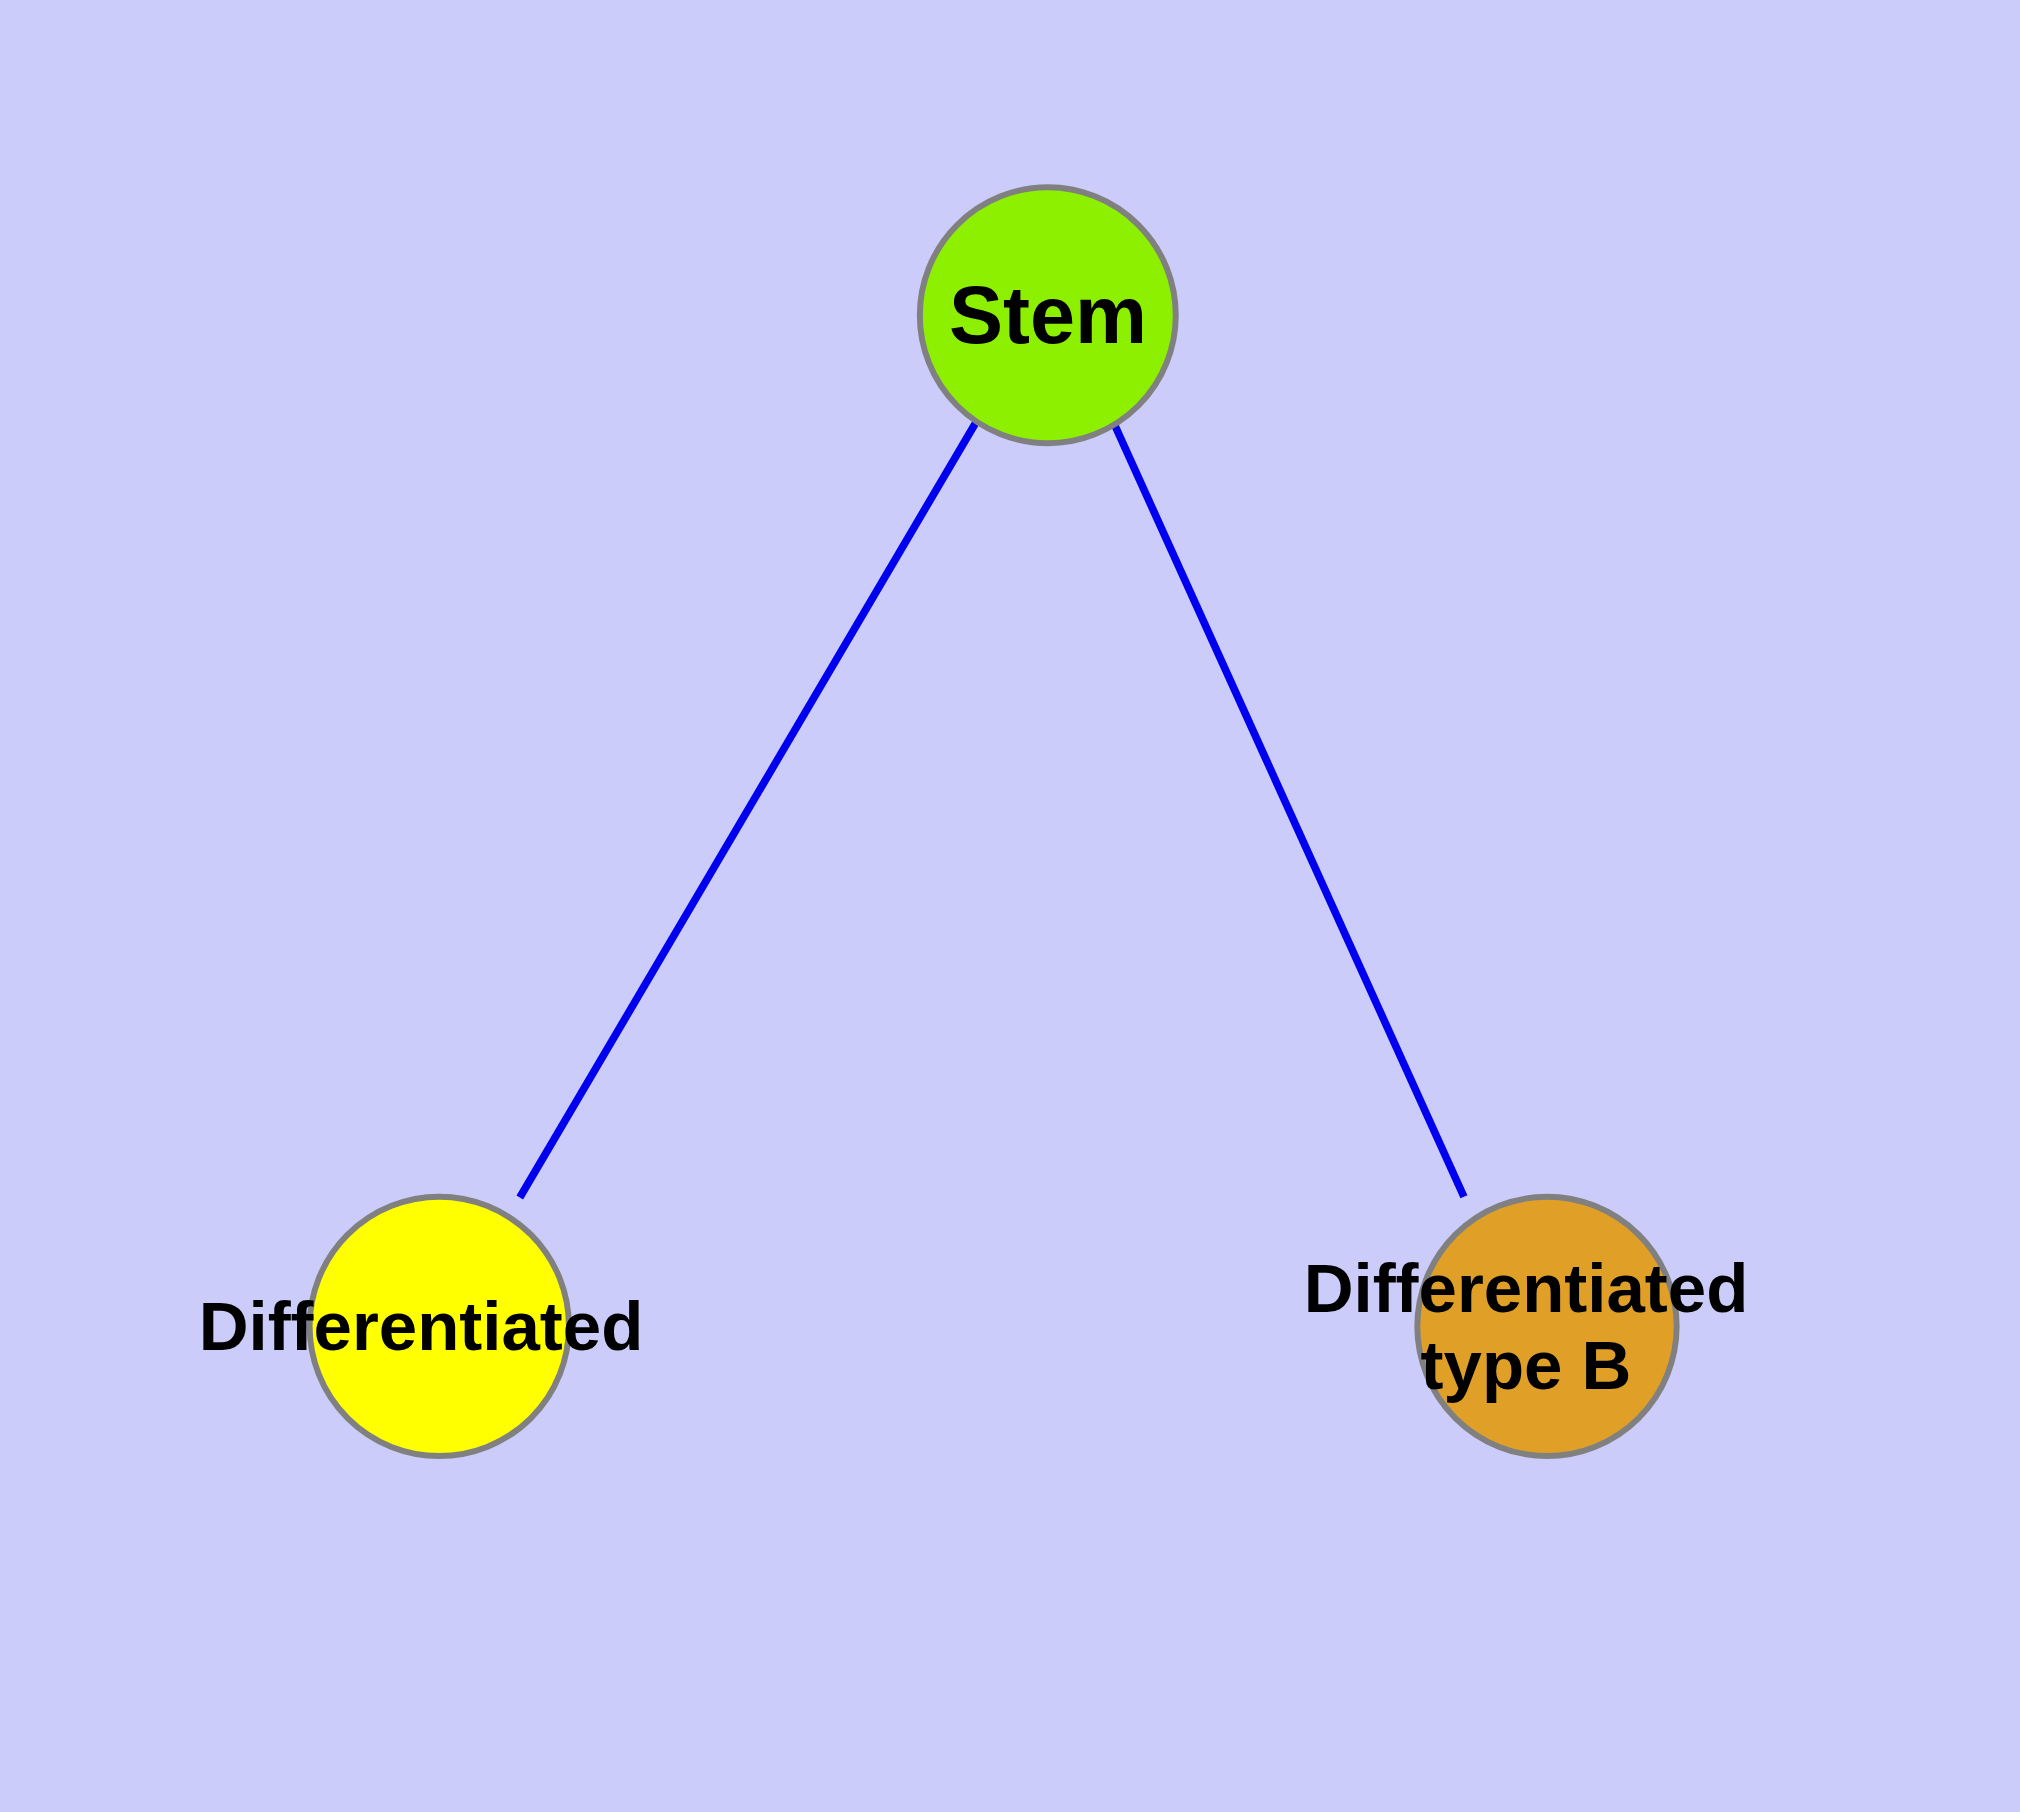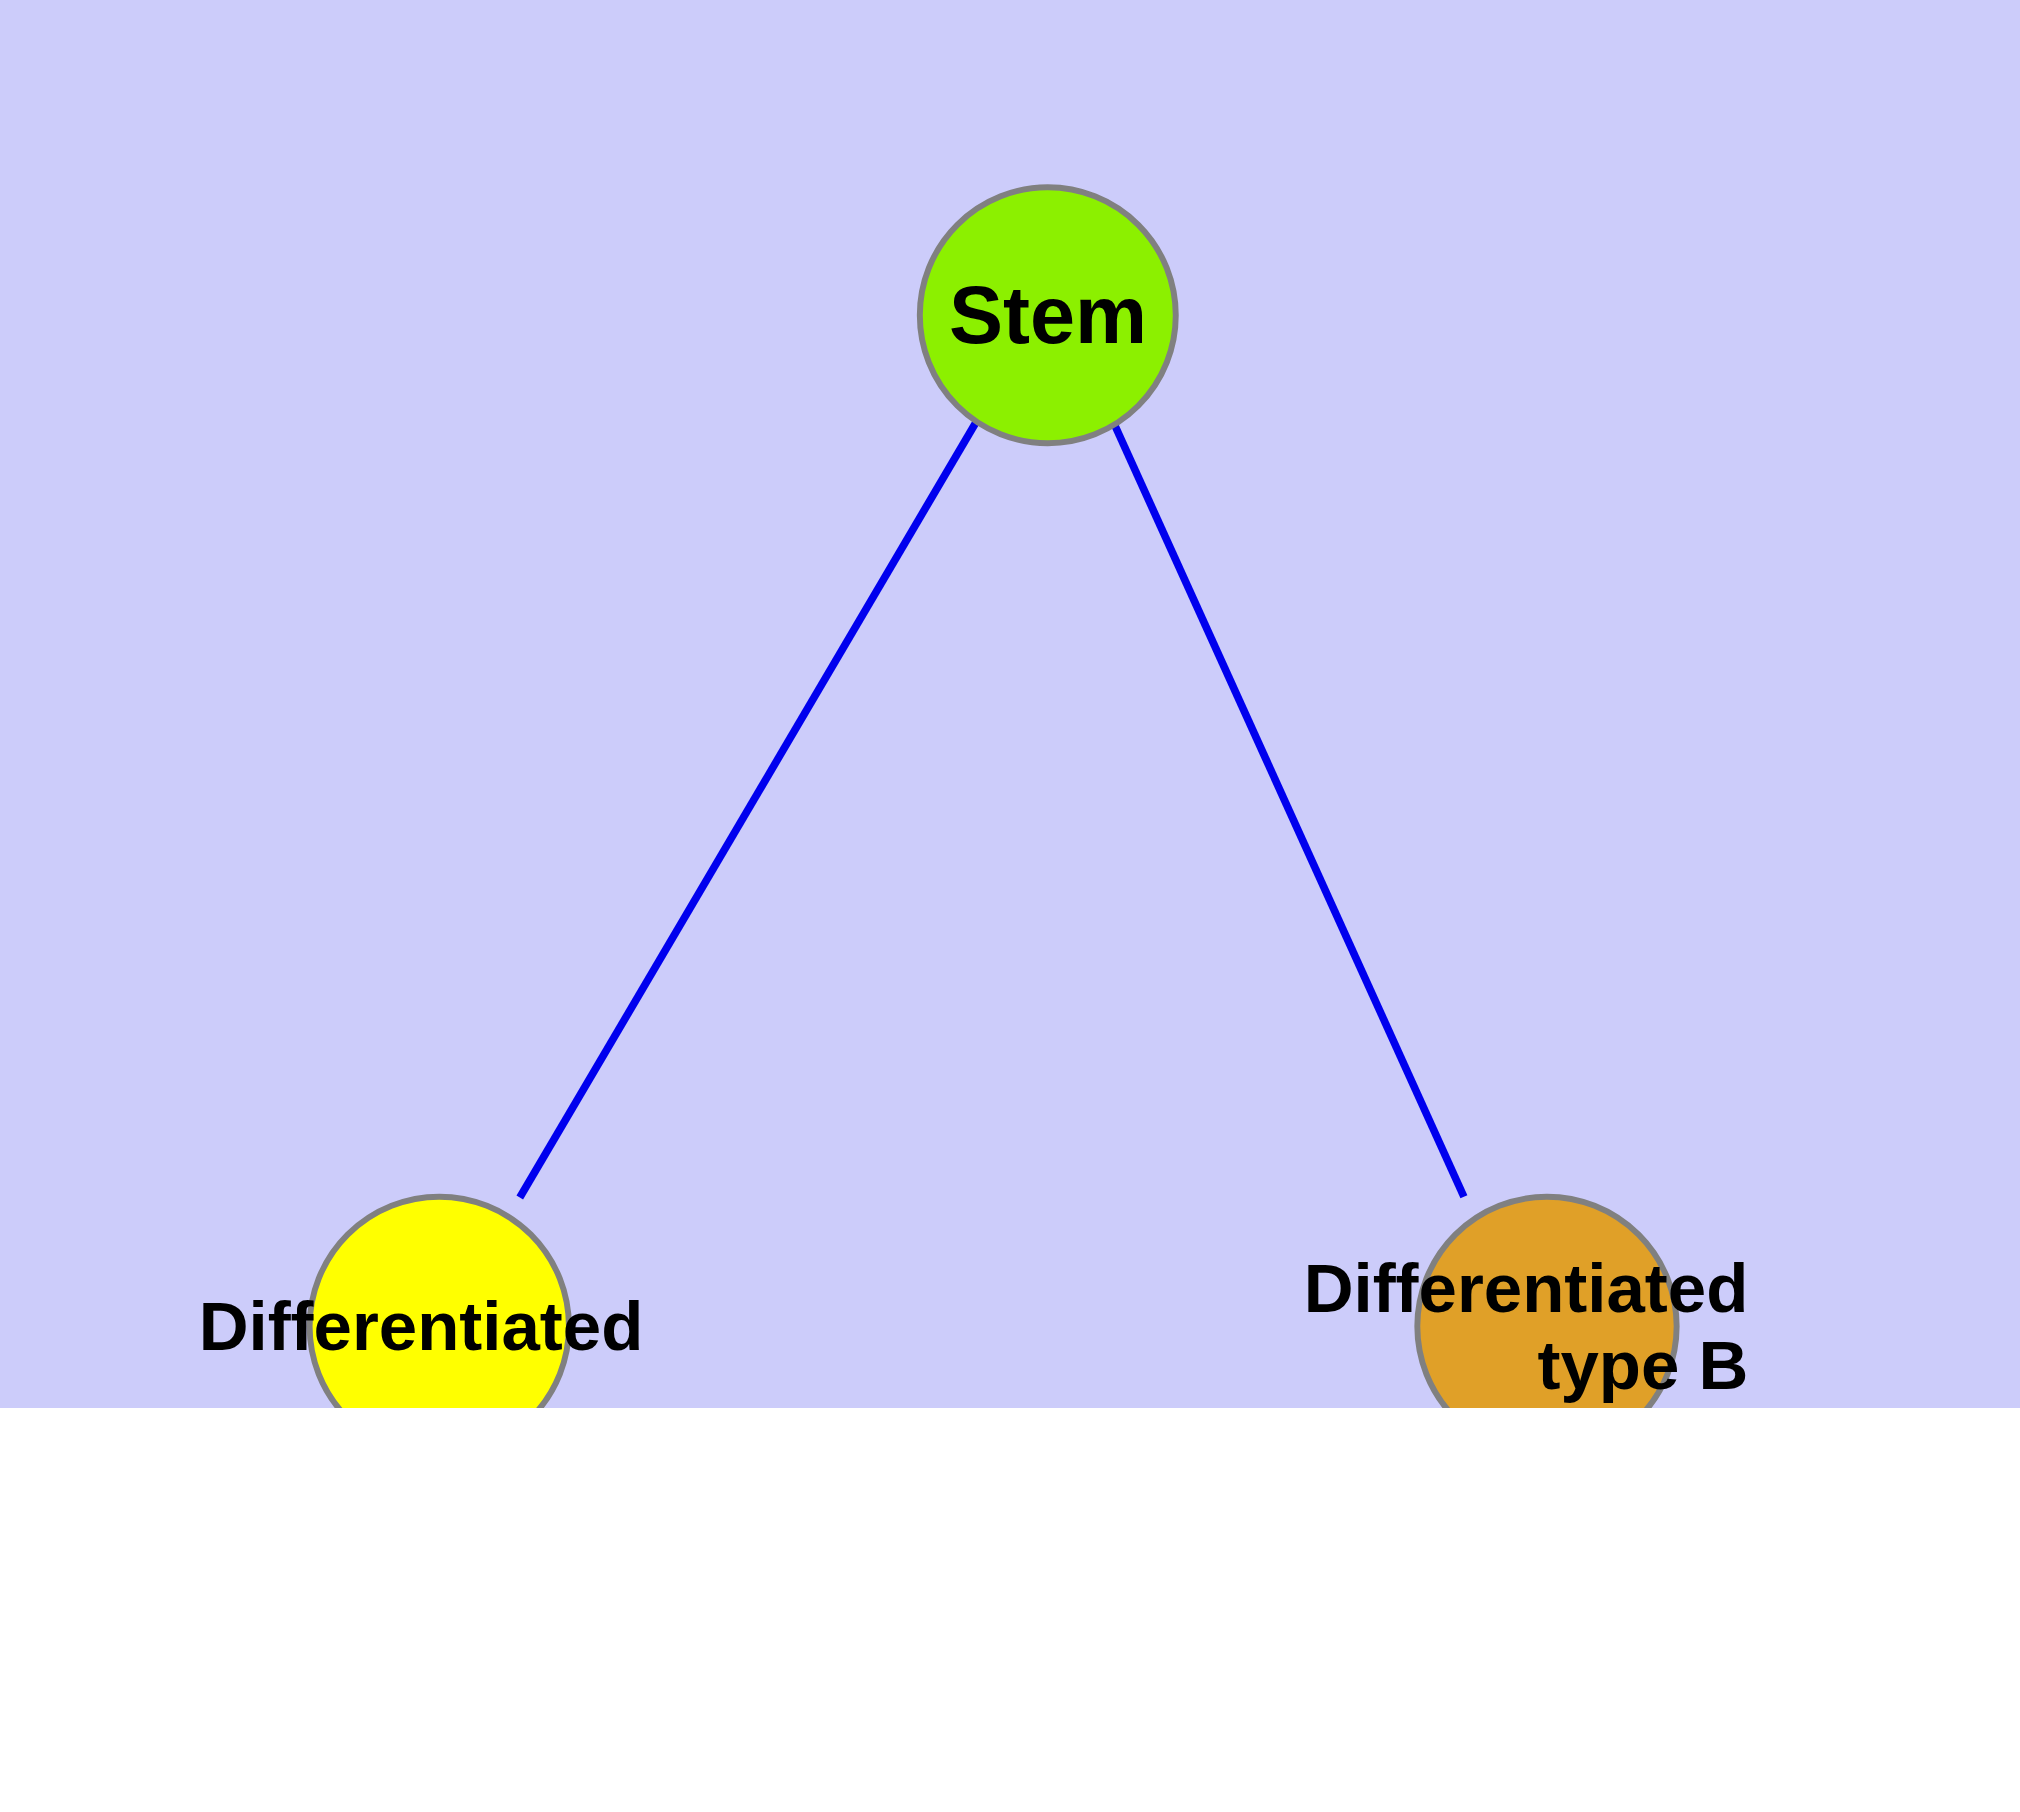--- a/index.html
+++ b/index.html
@@ -44,40 +44,40 @@
   }
   .hit {
     position: absolute;
     border-radius: 50%;
     transform: translate(-50%, -50%);
   }
 </style>
 </head>
 <body>
 
-<div id="canvas" style="width: 2021px; height: 1408px;">
+<div id="canvas" style="width: 2021px; height: 1812px;">
 
   <div id="bg-layer" style="background: rgb(204, 204, 250);"></div>
 
   <svg id="graph-svg" viewBox="0 0 2384 2138" style="width: 2021px; height: 1812px;">
     <g id="edges-group">
         <line x1="1152" y1="497" x2="613" y2="1413" stroke="#0000ee" stroke-width="9" stroke-linecap="butt"></line>
         <line x1="1312" y1="495" x2="1727" y2="1412" stroke="#0000ee" stroke-width="9" stroke-linecap="butt"></line>
       </g>
     <g id="nodes-group">
         <circle cx="1236" cy="372" r="151" fill="#8cf000" stroke="#808080" stroke-width="7"></circle>
         <circle cx="518" cy="1565" r="153" fill="#ffff00" stroke="#808080" stroke-width="7"></circle>
         <circle cx="1825" cy="1565" r="153" fill="#e0a028" stroke="#808080" stroke-width="7"></circle>
       </g>
   </svg>
 
   <div id="labels-layer">
       <div class="node-label stem" style="left: 1048px; top: 315px; color: rgb(0, 0, 0);"><span style="display: block;">Stem</span></div>
       <div class="node-label child" style="left: 421px; top: 1327px; color: rgb(0, 0, 0);"><span style="display: block;">Differentiated</span></div>
-      <div class="node-label child" style="left: 1526px; top: 1327px; color: rgb(0, 0, 0);"><span style="display: block;">Differentiated</span><span style="display: block; text-align: right;">type B</span></div>
+      <div class="node-label child" style="left: 1526px; top: 1327px; color: rgb(0, 0, 0);"><span style="display: block;">Differentiated</span><span style="display: block;">type B</span></div>
     </div>
   <div id="hits-layer">
       <div class="hit" title="Stem" style="left: 1048px; top: 315px; width: 256px; height: 256px;"></div>
       <div class="hit" title="Differentiated type A" style="left: 439px; top: 1326px; width: 259px; height: 259px;"></div>
       <div class="hit" title="Differentiated type B" style="left: 1547px; top: 1326px; width: 259px; height: 259px;"></div>
     </div>
 
 </div>
 
 

